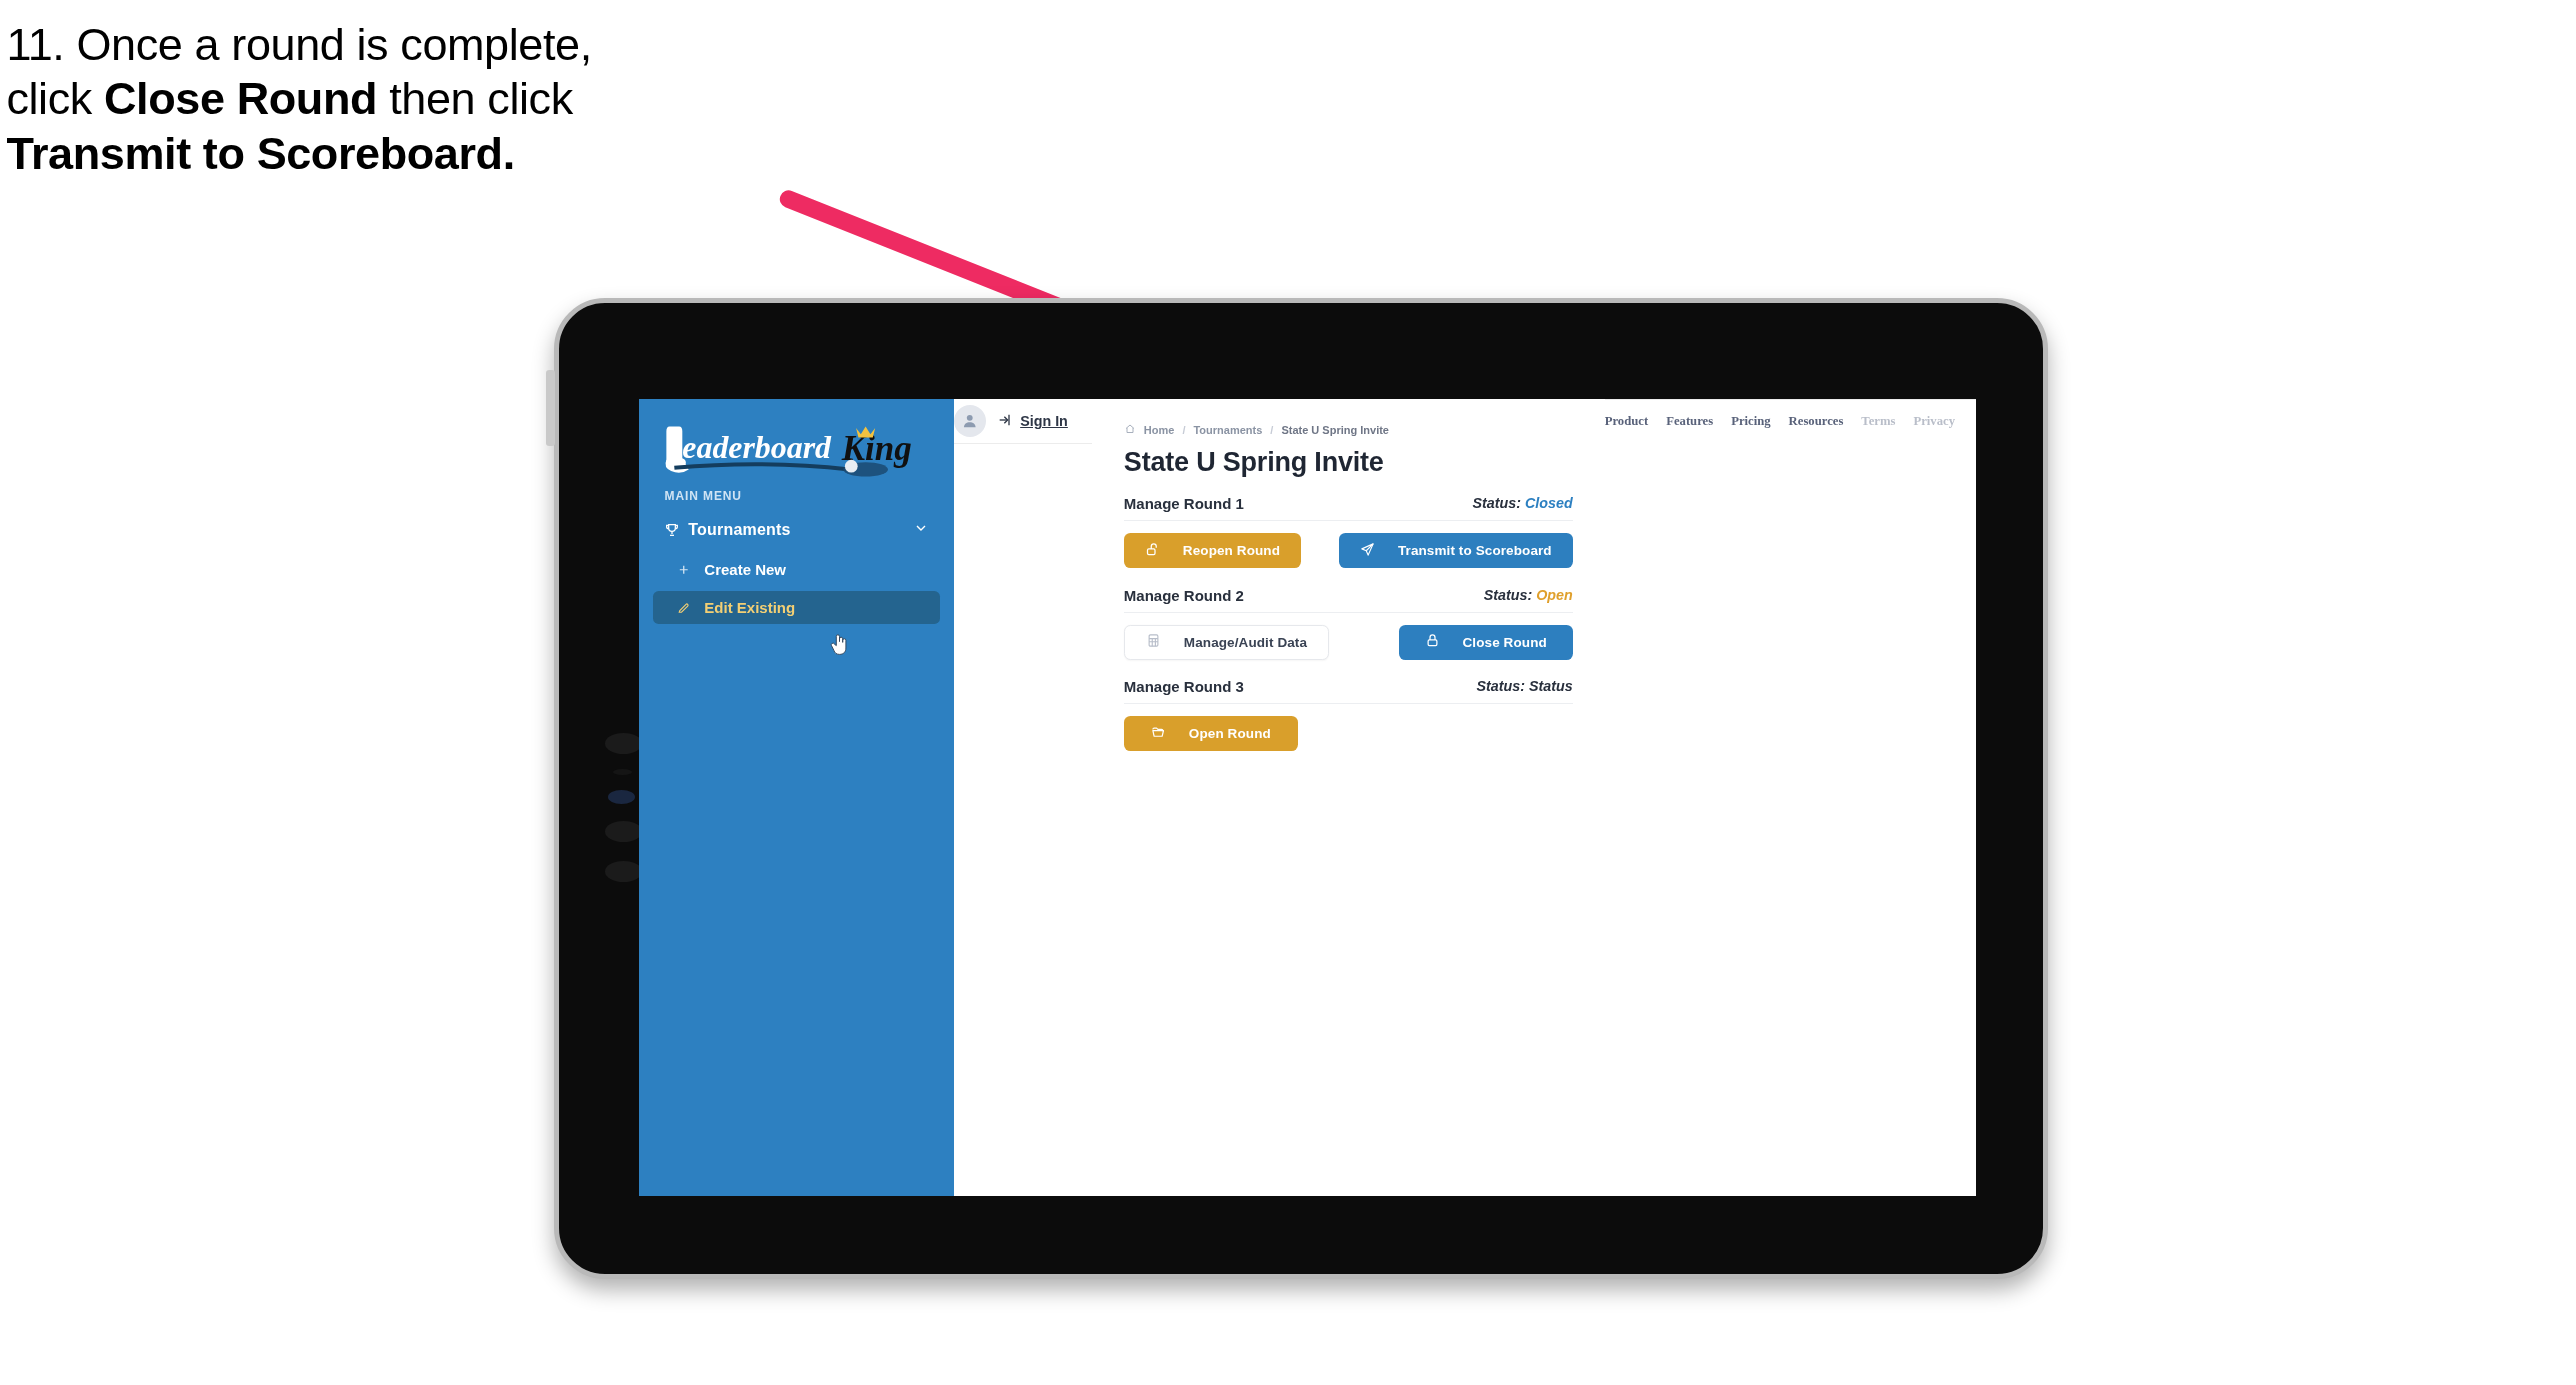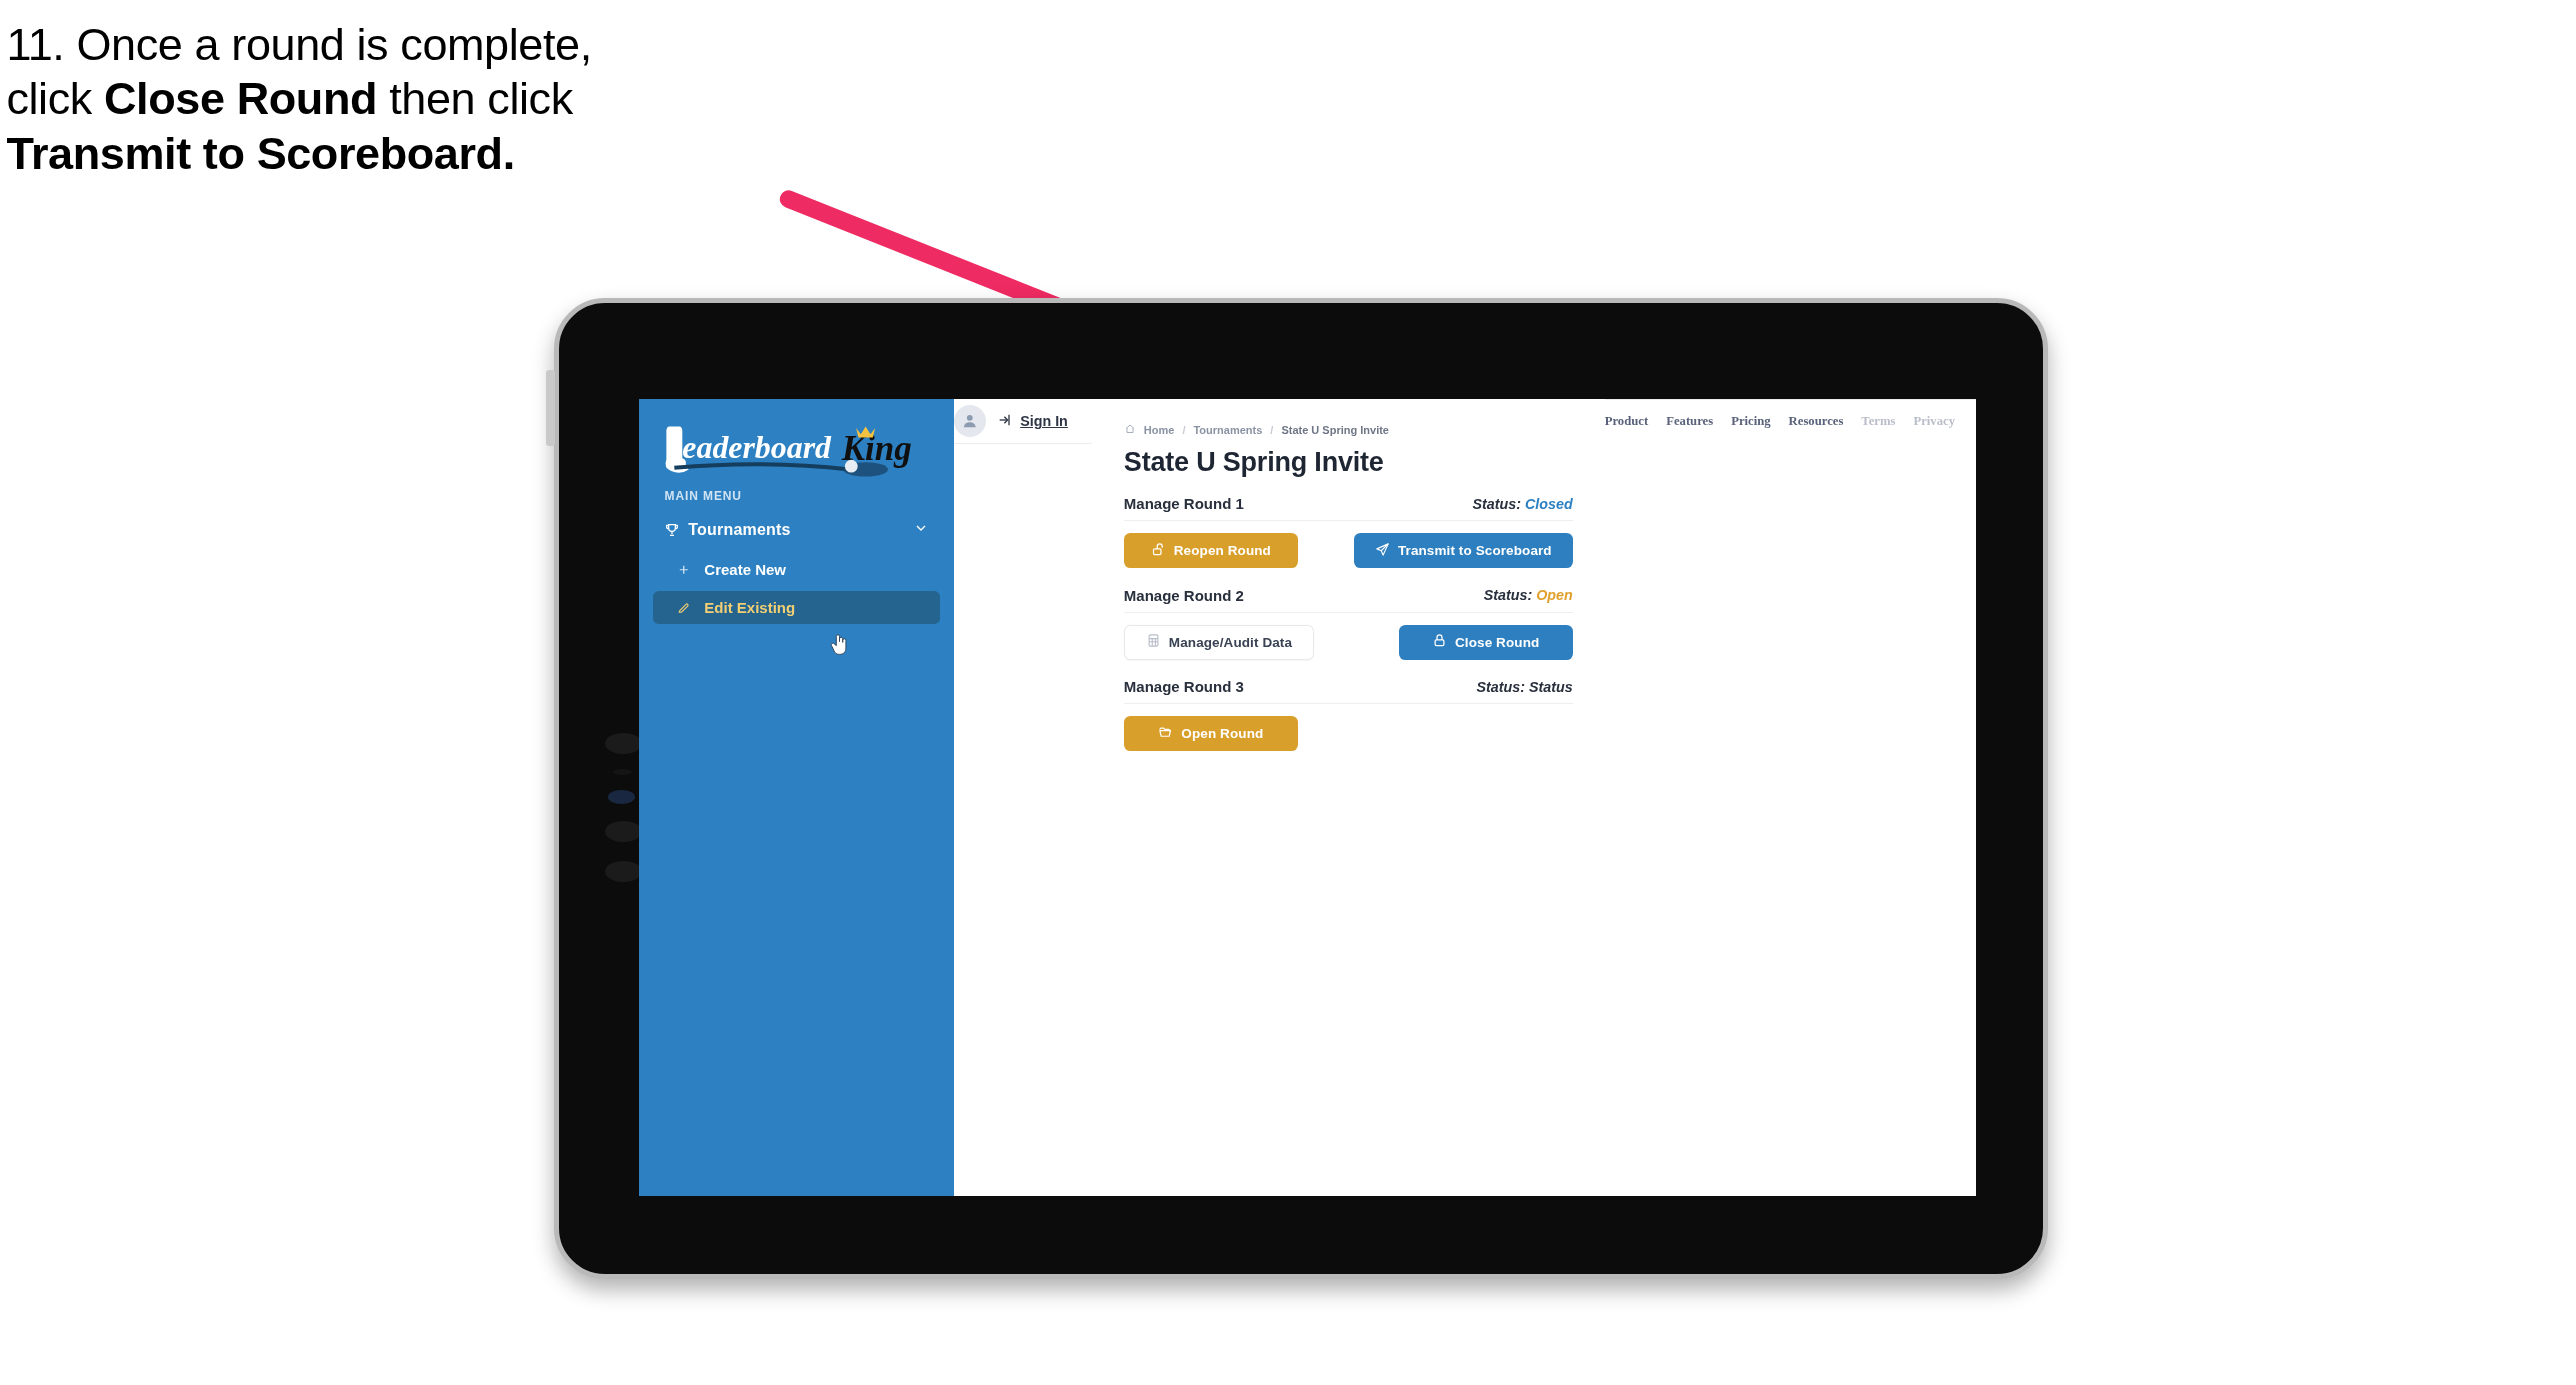--- a/index.html
+++ b/index.html
@@ -84,29 +84,29 @@
   .avatar { width: 32px; height: 32px; border-radius: 50%; background: #e4e7ed; display:flex; align-items:center; justify-content:center; }
   .signin { display:flex; align-items:center; gap: 7.2px; color:#2e3646; font-size:14.3px; font-weight:700; }
 
   .body-area { padding: 24px 32px 0 32px; flex: 1 1 auto; }
   .breadcrumb { display:flex; align-items:center; gap:8px; font-size:11px; color:#8a93a3; font-weight:700; }
   .breadcrumb .sep { color:#c7ccd6; }
   .breadcrumb .crumb.last { color:#6f7686; }
   .page-title { font-size: 27px; font-weight: 800; color:#1f2633; margin-top: 9.6px; letter-spacing:-0.2px; }
 
   .round { margin-top: 17.5px; }
-  .round-head { display:flex; align-items:center; justify-content:space-between; padding-bottom: 8px; border-bottom: 0.8px solid #eceef1; }
+  .round-head { display:flex; align-items:flex-start; justify-content:space-between; padding-bottom: 8px; border-bottom: 0.8px solid #eceef1; }
   .round-title { font-size: 15px; font-weight: 800; color:#29303d; }
   .round-status { font-size: 14.3px; font-weight: 800; color:#29303d;font-style:italic; }
   .round-status .val-closed { color:#2d80c1; }
   .round-status .val-open { color:#e0a02c; }
   .round-status .val-pending { color:#29303d; }
   .round-actions { display:flex; align-items:center; justify-content:space-between; margin-top: 11px; min-height: 37px; }
 
-  .btn { display:inline-flex; align-items:center; justify-content:center; gap:8px;
+  .btn { display:inline-flex; align-items:center; justify-content:center; gap:23px;
          height:35px; padding:0 21px; border-radius:6.4px; font-size:13.5px; font-weight:800;
          border:none; cursor:pointer; letter-spacing:0.1px; }
   .btn-gold { background:#d99f2b; color:#ffffff; min-width: 174px; }
   .btn-blue { background:#2d7fbf; color:#ffffff; min-width: 174px; }
   .btn-ghost { background:#ffffff; color:#3a4354; border:0.8px solid #e6e8ec; min-width: 174px;
                box-shadow: 0 0.8px 1.6px rgba(0,0,0,0.04); }
   .spacer { flex: 1 1 auto; }
 
   .footer { border-top:0.8px solid #ececec; height:43px; display:flex; align-items:center;
             justify-content:flex-end; gap: 18px; padding-right: 21px; font-family: Liberation Serif, serif; }

